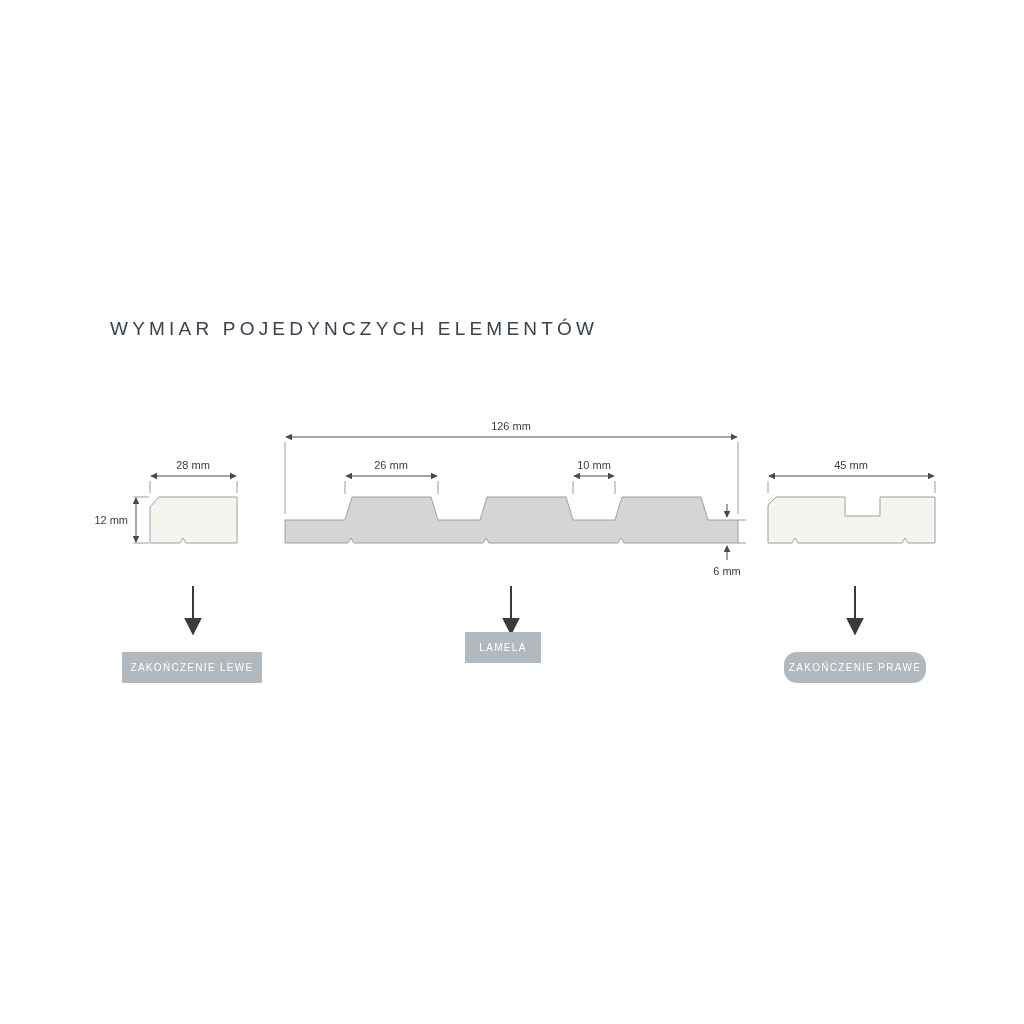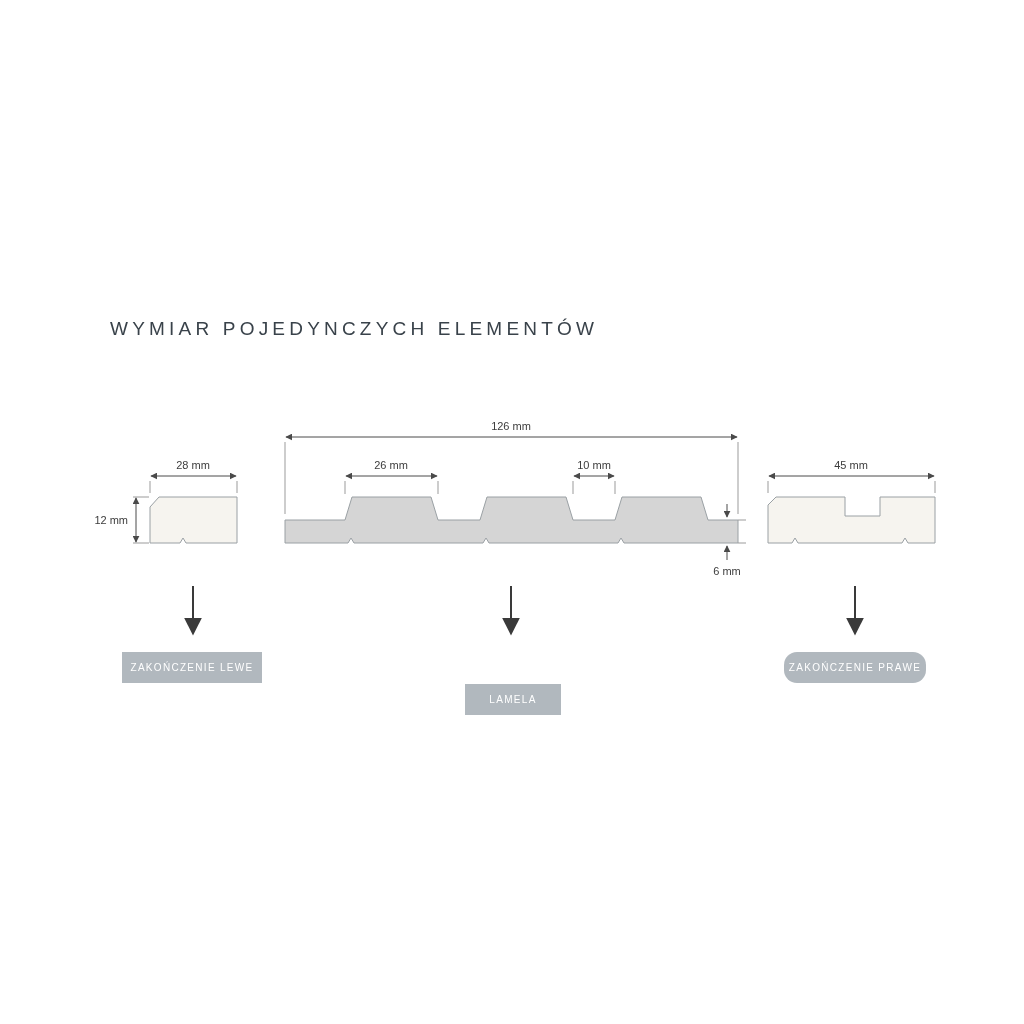--- a/index.html
+++ b/index.html
@@ -15,21 +15,21 @@
   svg text{
     font-family:"Liberation Sans", sans-serif;
     font-size:11px;fill:#3c3c3c;
   }
   .tag{
     position:absolute;height:31px;background:#b1b8be;color:#ffffff;
     display:flex;align-items:center;justify-content:center;
     font-size:10px;letter-spacing:1.3px;white-space:nowrap;
   }
   .tag-left{left:122px;top:652px;width:140px;}
-  .tag-mid{left:465px;top:684px;width:96px;}
+  .tag-mid{left:465px;top:632px;width:76px;}
   .tag-right{left:784px;top:652px;width:142px;border-radius:13px;}
 </style>
 </head>
 <body>
 
 <div class="page">
 
   <div class="title">WYMIAR POJEDYNCZYCH ELEMENTÓW</div>
 
   <svg width="1024" height="1024" viewBox="0 0 1024 1024" style="position:absolute;left:0;top:0;">

